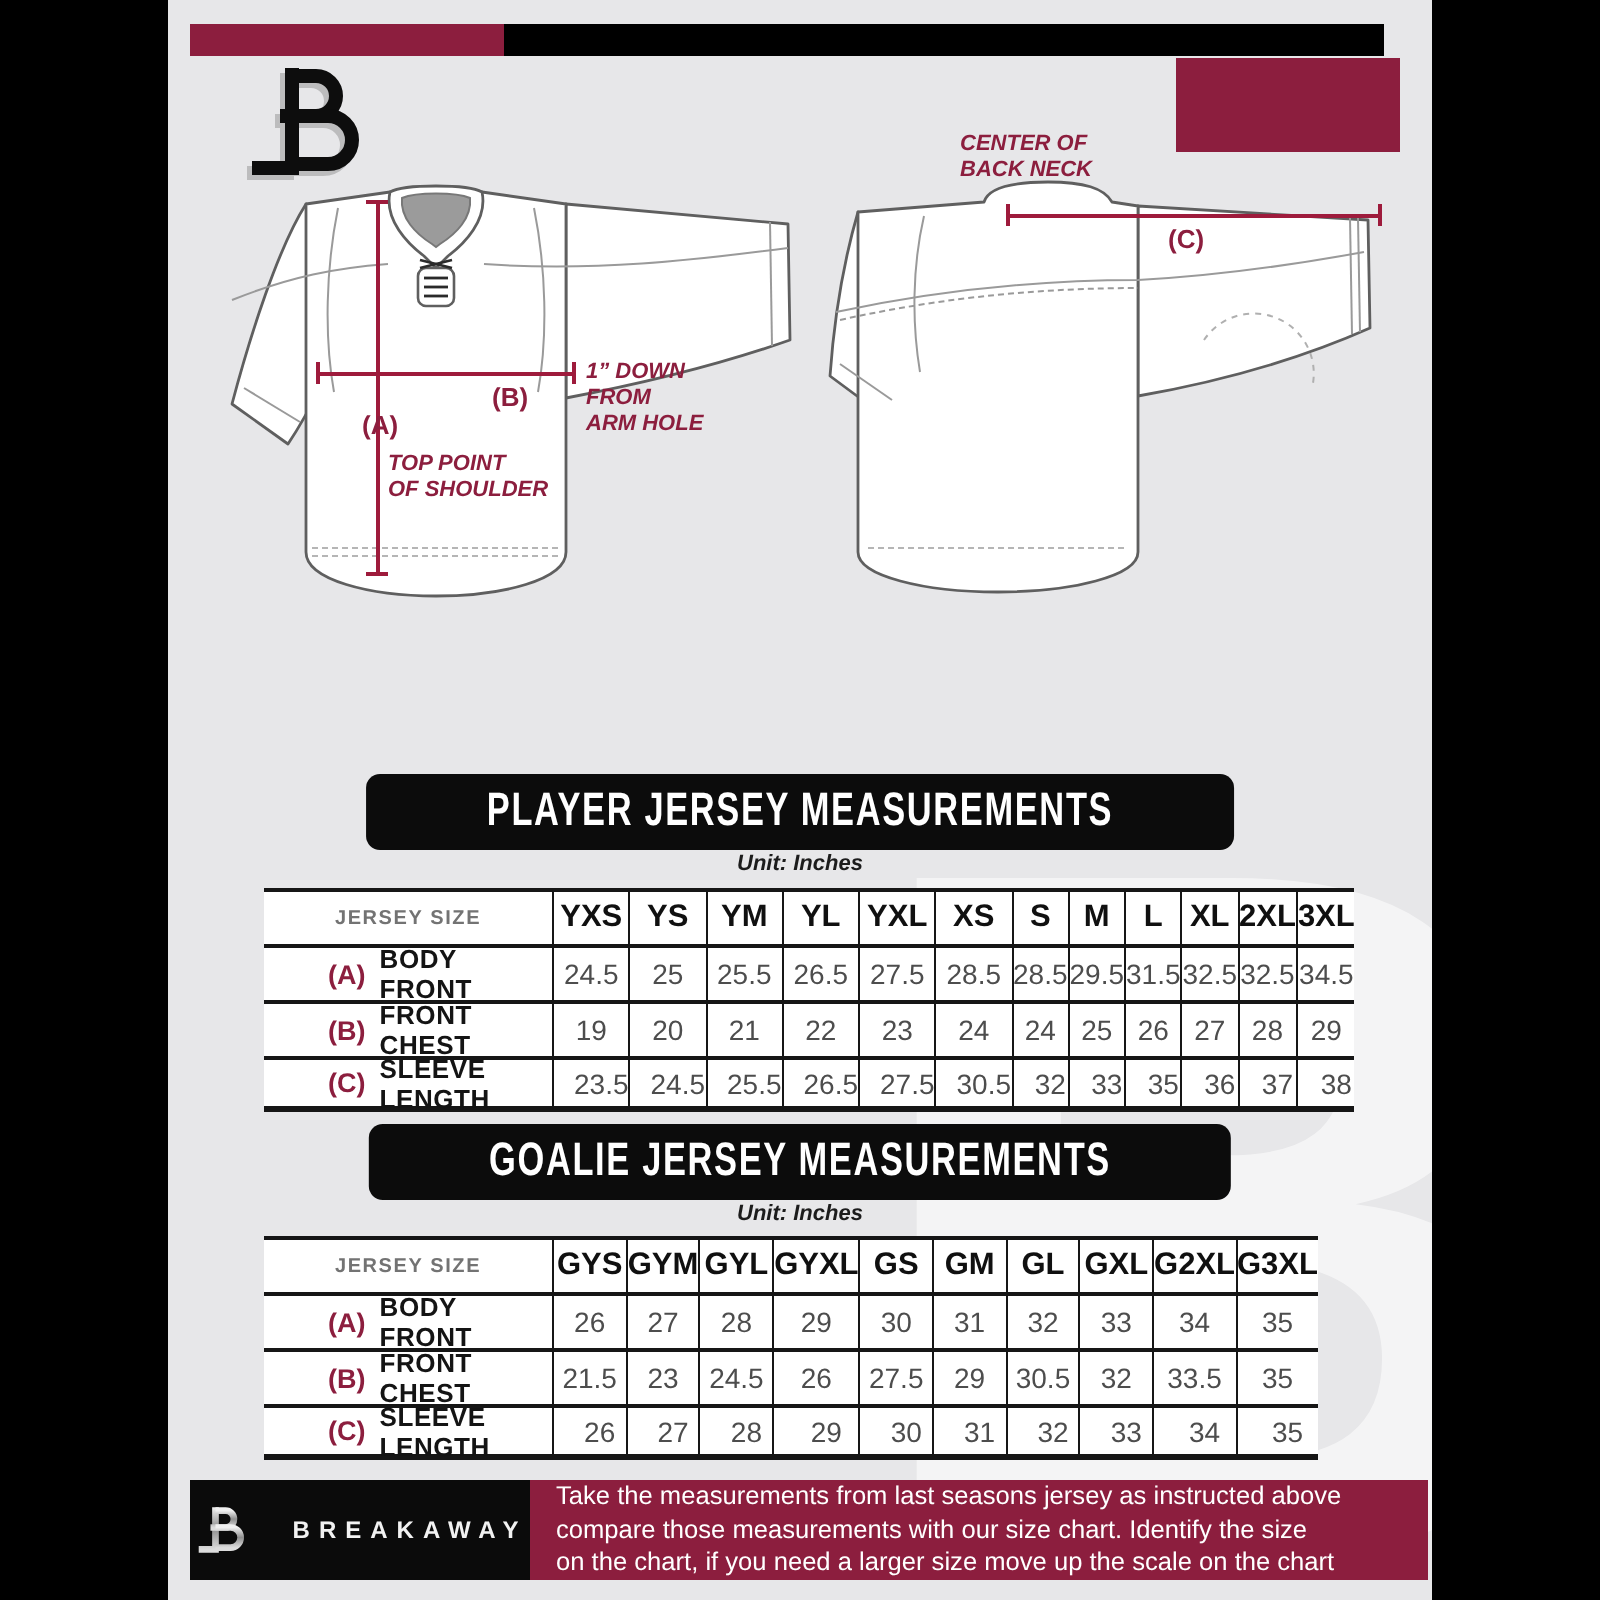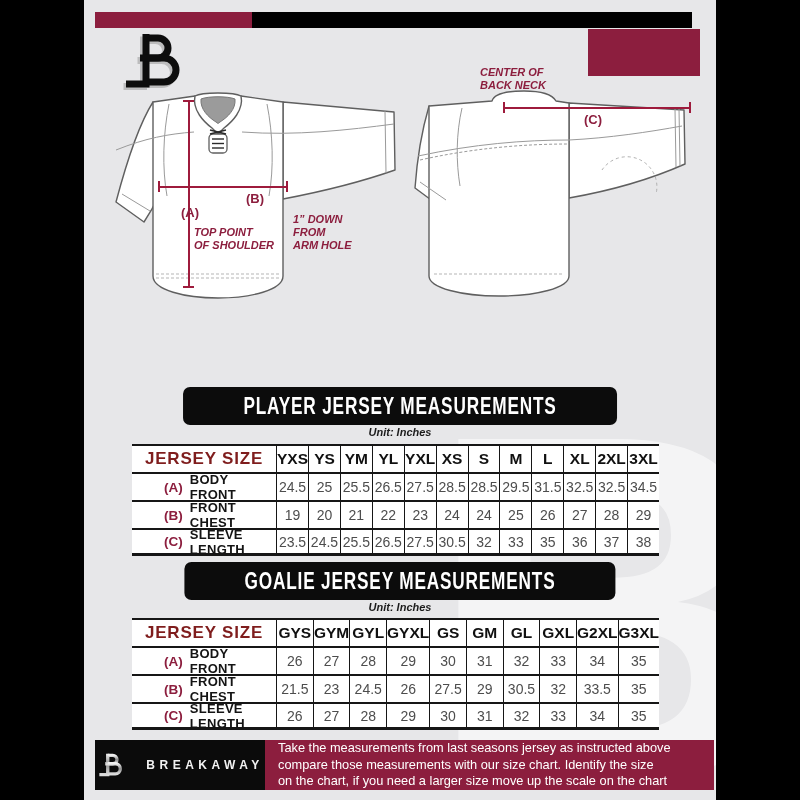--- a/index.html
+++ b/index.html
@@ -35,22 +35,22 @@
     color:#fff;display:flex;align-items:center;justify-content:center;padding:0 26px;white-space:nowrap;}
   .pill span{font-weight:bold;font-size:21px;letter-spacing:1px;display:inline-block;transform:scale(.82,1.12);}
   .unit{position:absolute;left:0;width:632px;text-align:center;font-style:italic;font-weight:bold;
     font-size:11px;color:#1c1c1c;}
 
   
   .size-table{position:absolute;left:48px;width:527px;display:grid;grid-auto-rows:28px;}
   .cell{background:#fff;display:flex;align-items:center;justify-content:center;
     border-top:2px solid #161616;box-sizing:border-box;}
   .cell.datacol{border-left:1.6px solid #161616;}
-  .cell.lastrow{border-bottom:3px solid #161616;}
-  .cell.corner{font-weight:bold;font-size:17px;letter-spacing:.8px;color:#7f1d1d;}
+  .cell.lastrow{border-bottom:3px solid #161616;padding-left:10px;}
+  .cell.corner{font-weight:bold;font-size:10px;letter-spacing:.8px;color:#737373;}
   .cell.size-head{font-weight:bold;font-size:15.5px;color:#101010;}
   .cell.row-label{justify-content:flex-start;padding-left:32px;}
   .cell.row-label .rk{color:#8c1e3e;font-weight:bold;font-size:13.5px;margin-right:7px;}
   .cell.row-label .rl{color:#141414;font-weight:bold;font-size:13px;letter-spacing:.3px;}
   .cell.value{font-size:14px;color:#4d4d4d;}
 
   
   .footer-black{position:absolute;left:11px;top:740px;width:170px;height:50px;background:#0b0b0b;
     display:flex;align-items:center;justify-content:center;gap:24px;}
   .footer-brand{color:#f2f2f2;font-weight:bold;font-size:12px;letter-spacing:4.5px;}
@@ -142,21 +142,21 @@
       <div class="mline" style="left:74px;top:181px;width:1.6px;height:11px;"></div>
       <div class="mline" style="left:202px;top:181px;width:1.6px;height:11px;"></div>
       <div class="mline" style="left:419px;top:107px;width:187px;height:1.6px;"></div>
       <div class="mline" style="left:419px;top:102px;width:1.6px;height:11px;"></div>
       <div class="mline" style="left:605px;top:102px;width:1.6px;height:11px;"></div>
 
       <div class="mlabel" style="left:97px;top:205px;">(A)</div>
       <div class="mdesc" style="left:110px;top:226px;">TOP POINT
 OF SHOULDER</div>
       <div class="mlabel" style="left:162px;top:191px;">(B)</div>
-      <div class="mdesc" style="left:209px;top:180px;margin-top:33px;">1” DOWN
+      <div class="mdesc" style="left:209px;top:180px;">1” DOWN
 FROM
 ARM HOLE</div>
       <div class="mlabel" style="left:500px;top:112px;">(C)</div>
       <div class="mdesc" style="left:396px;top:66px;">CENTER OF
 BACK NECK</div>
 
 
       <div class="pill" style="top:387px;">
         <span>PLAYER JERSEY MEASUREMENTS</span>
       </div>

